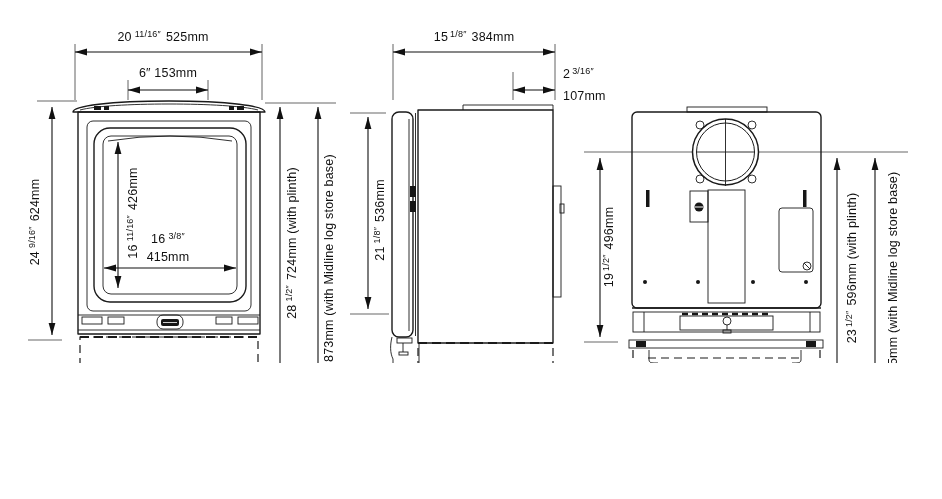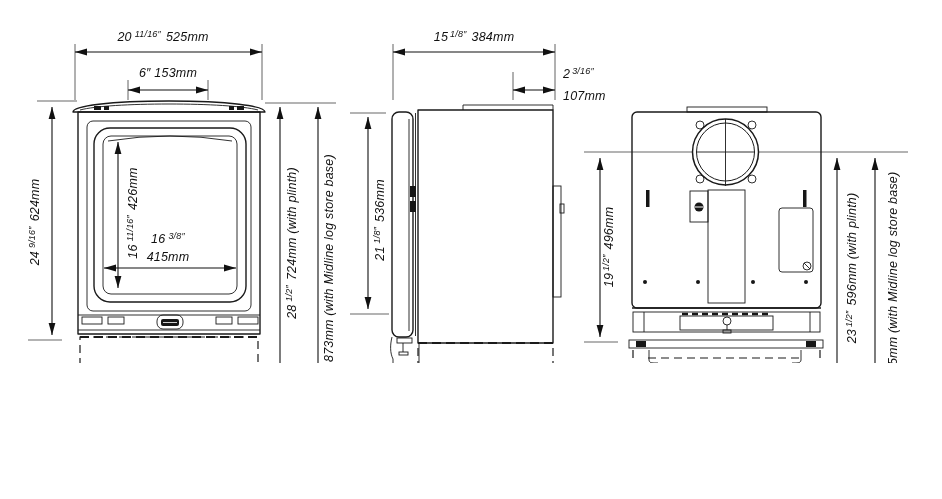--- a/index.html
+++ b/index.html
@@ -1,16 +1,16 @@
 <!DOCTYPE html>
 <html><head>
 <meta charset="utf-8">
 <style>
   html,body{margin:0;padding:0;background:#fff;}
-  .stage{position:relative;width:942px;height:363px;background:#fff;overflow:hidden;font-style:italic;}
+  .stage{position:relative;width:942px;height:363px;background:#fff;overflow:hidden;}
   svg{display:block;}
   .ln{stroke:#1a1a1a;fill:none;stroke-width:1.4;stroke-linejoin:round;stroke-linecap:butt;}
   .thin{stroke:#1a1a1a;fill:none;stroke-width:0.9;}
   .dim{stroke:#111;fill:none;stroke-width:1.1;}
   .ext{stroke:#3a3a3a;fill:none;stroke-width:0.8;}
   .tick{stroke:#9a9a9a;fill:none;stroke-width:1.3;}
   .dash{stroke:#1a1a1a;fill:none;stroke-width:1.2;stroke-dasharray:8 5;}
   .dashhv{stroke:#1a1a1a;fill:none;stroke-width:2;stroke-dasharray:9 5;}
   .fillk{fill:#161616;stroke:none;}
   .dim-label{font-family:"Liberation Sans","DejaVu Sans",sans-serif;font-size:12.5px;fill:#111;letter-spacing:.2px;}

